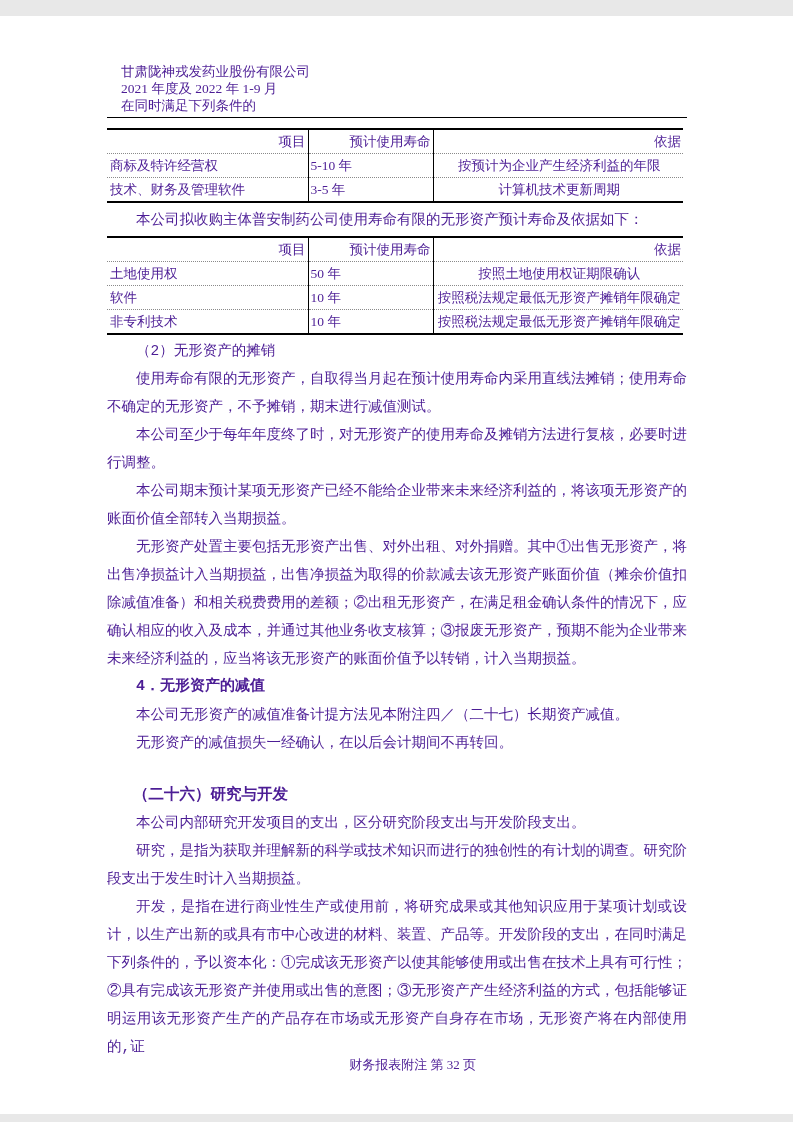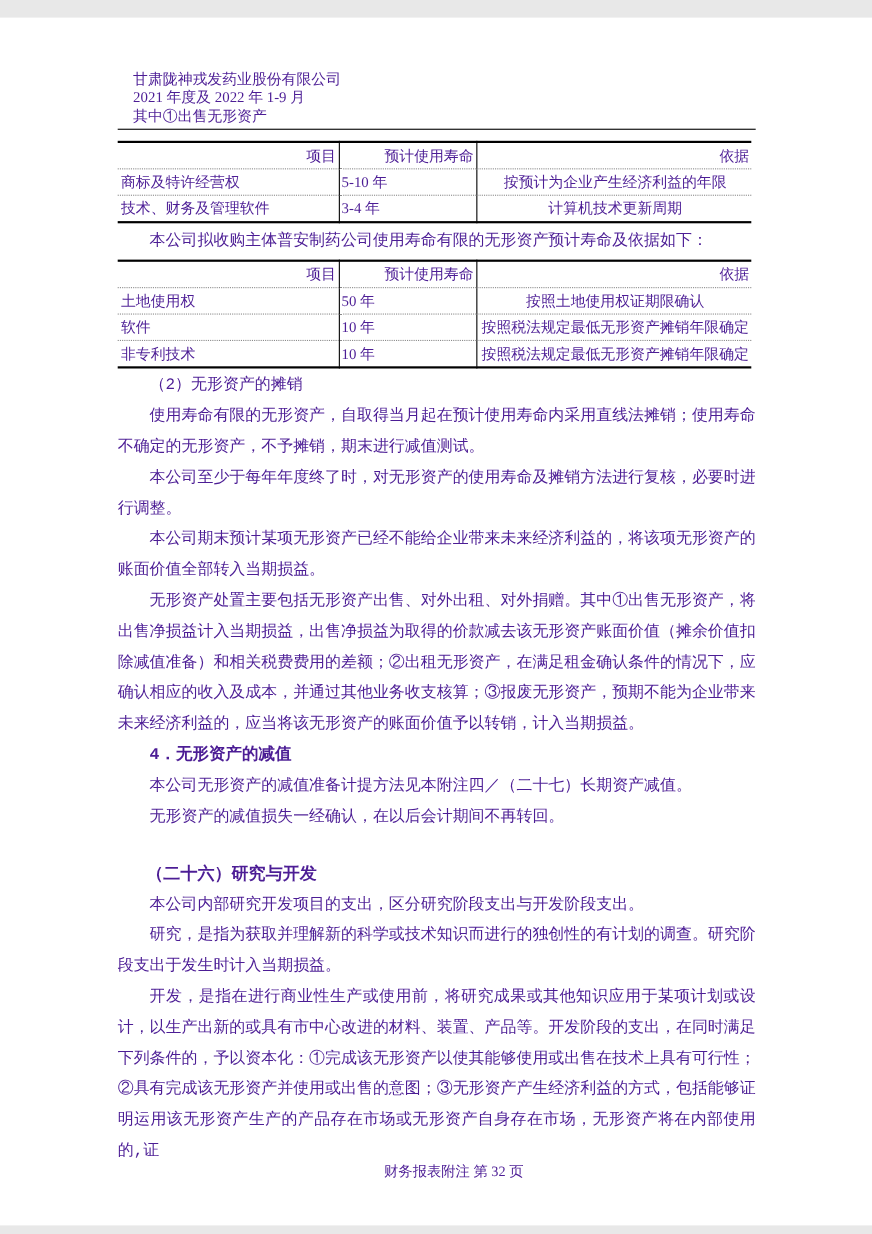--- a/index.html
+++ b/index.html
@@ -70,21 +70,21 @@
 </style>
 </head>
 <body>
 
 <div class="page">
   <div class="content">
 
     <div class="doc-header">
       <div>甘肃陇神戎发药业股份有限公司</div>
       <div>2021 年度及 2022 年 1-9 月</div>
-      <div>其中①出售无形资产</div>
+      <div>在同时满足下列条件的</div>
     </div>
     <div class="header-rule"></div>
 
     <table class="spec t1">
       <colgroup>
           <col style="width:201px">
           <col style="width:125px">
           <col style="width:250px">
         </colgroup>
       <tbody>
@@ -93,21 +93,21 @@
           <td class="th">预计使用寿命</td>
           <td class="th">依据</td>
         </tr>
         <tr>
           <td class="c-item">商标及特许经营权</td>
           <td class="c-life">5-10 年</td>
           <td class="c-basis">按预计为企业产生经济利益的年限</td>
         </tr>
         <tr>
           <td class="c-item">技术、财务及管理软件</td>
-          <td class="c-life">3-4 年</td>
+          <td class="c-life">3-5 年</td>
           <td class="c-basis">计算机技术更新周期</td>
         </tr>
       </tbody>
     </table>
 
     <p class="para intro-para">本公司拟收购主体普安制药公司使用寿命有限的无形资产预计寿命及依据如下：</p>
 
     <table class="spec t2">
       <colgroup>
           <col style="width:201px">

